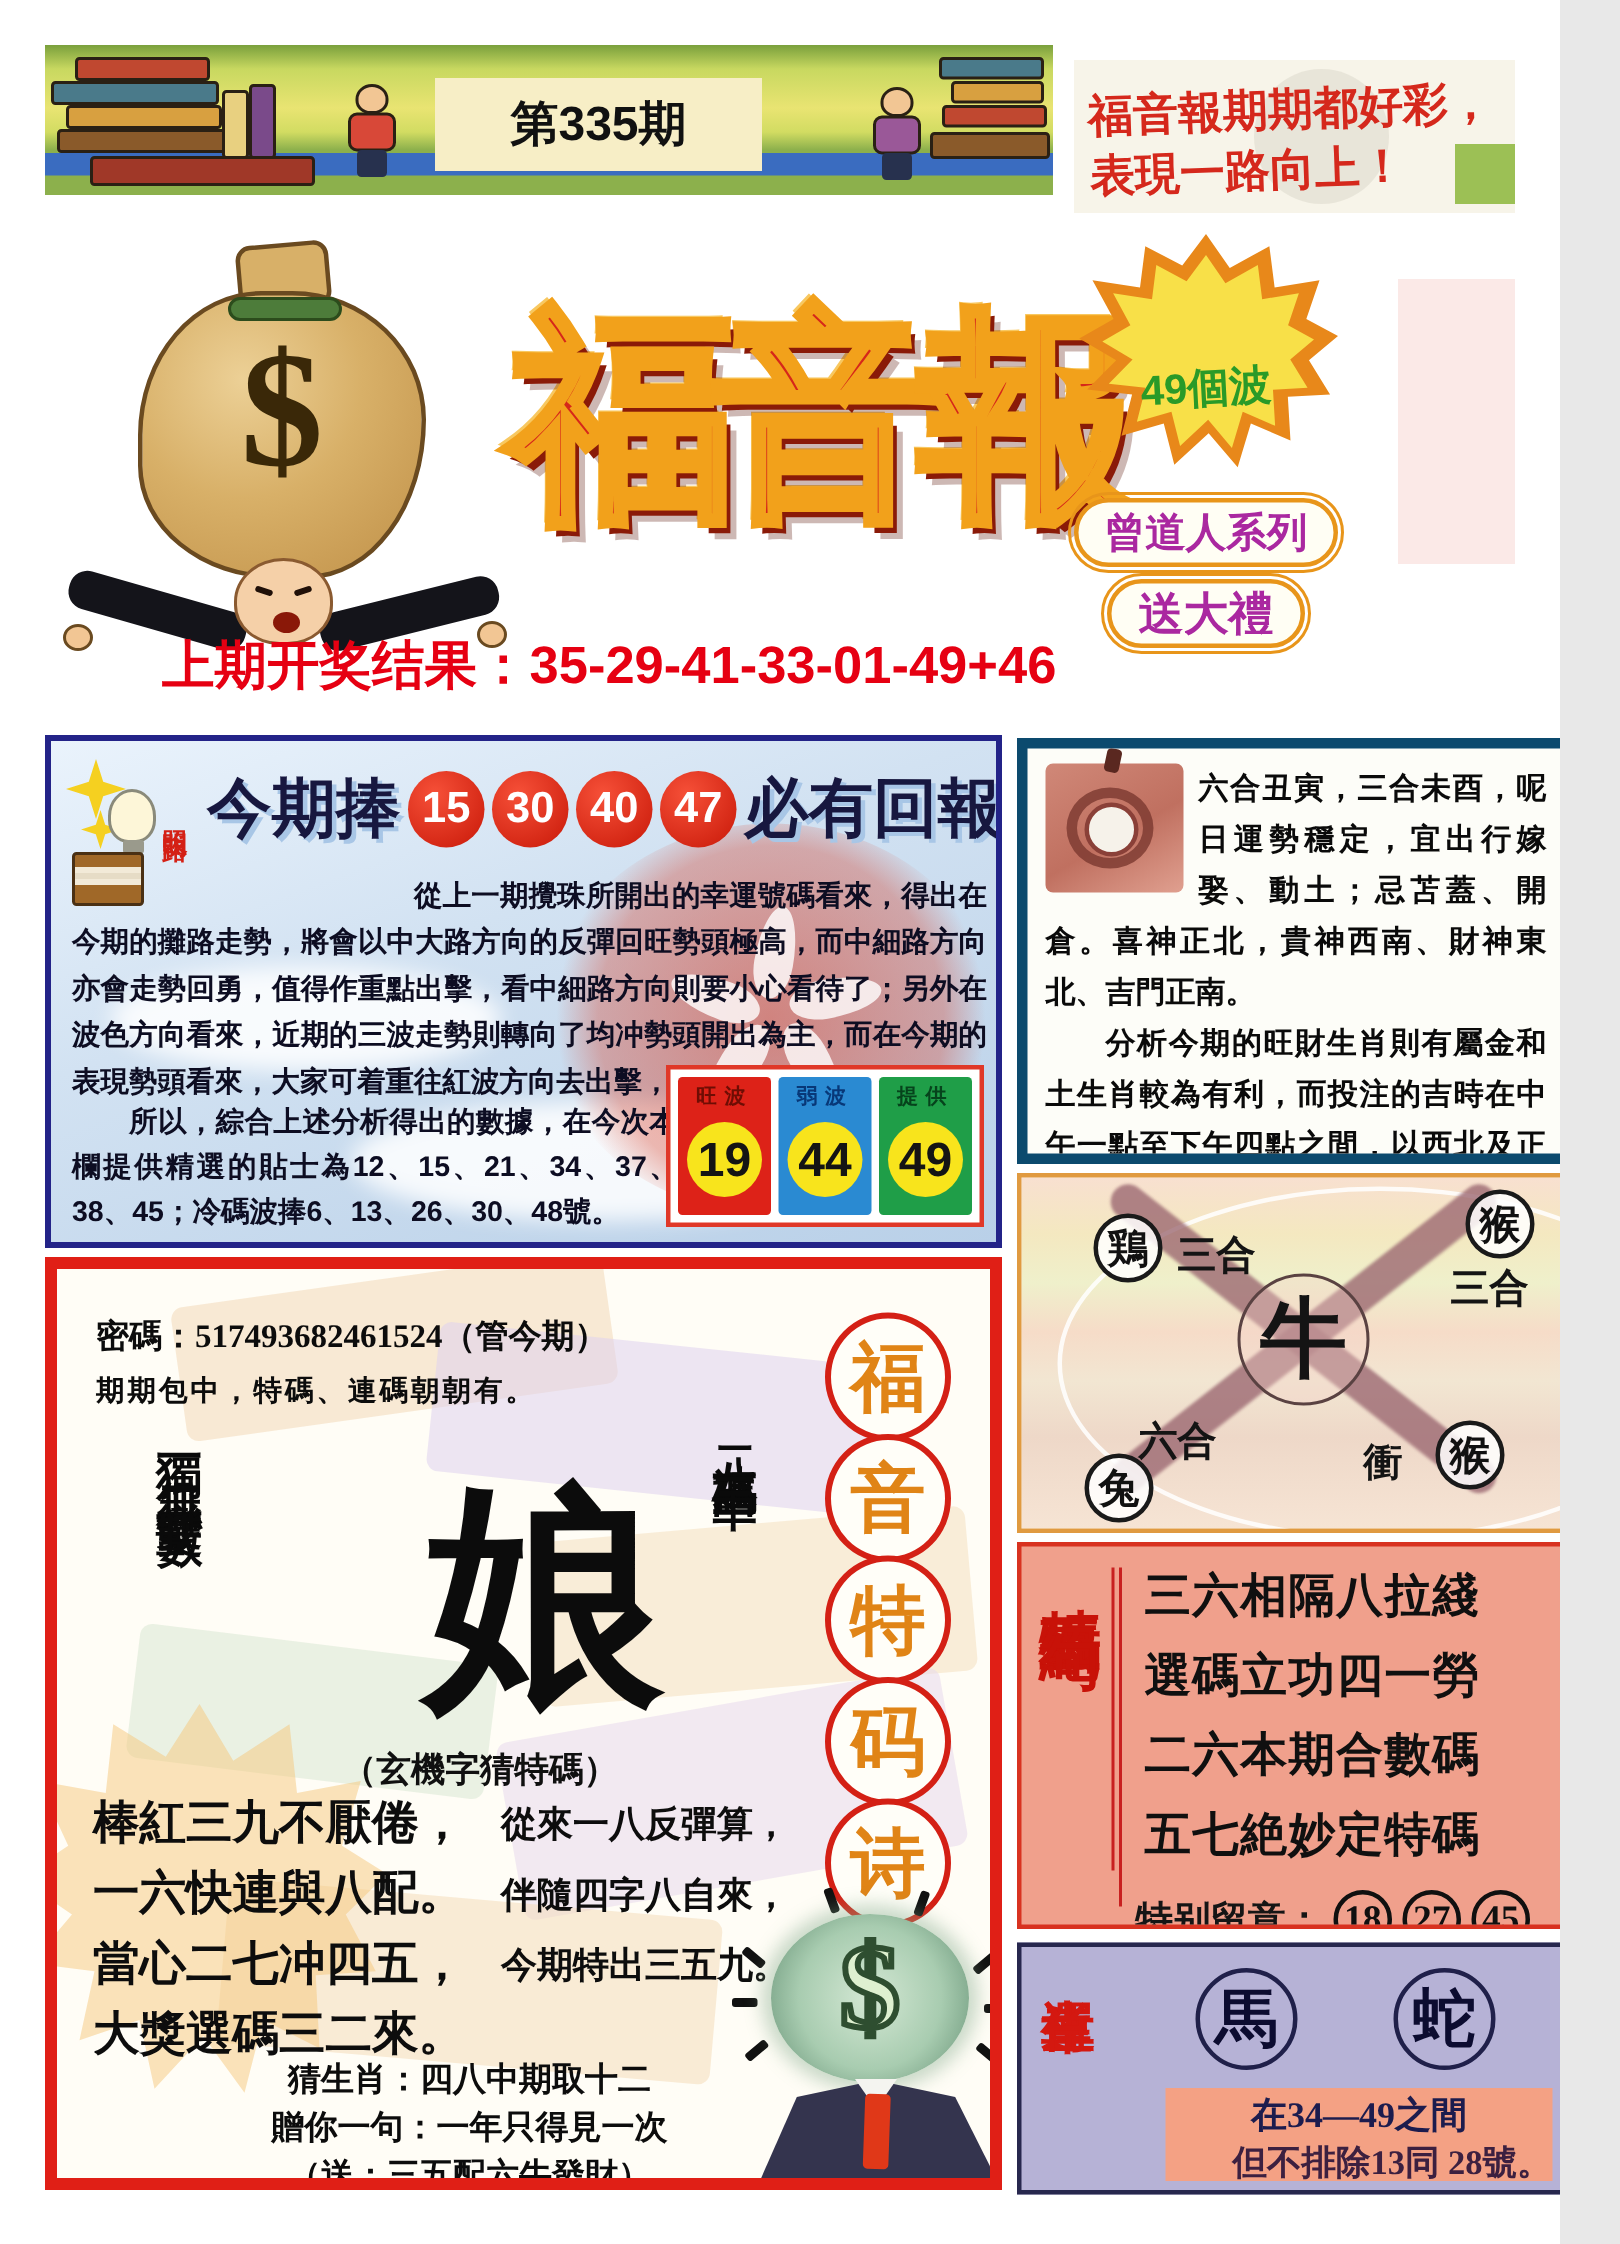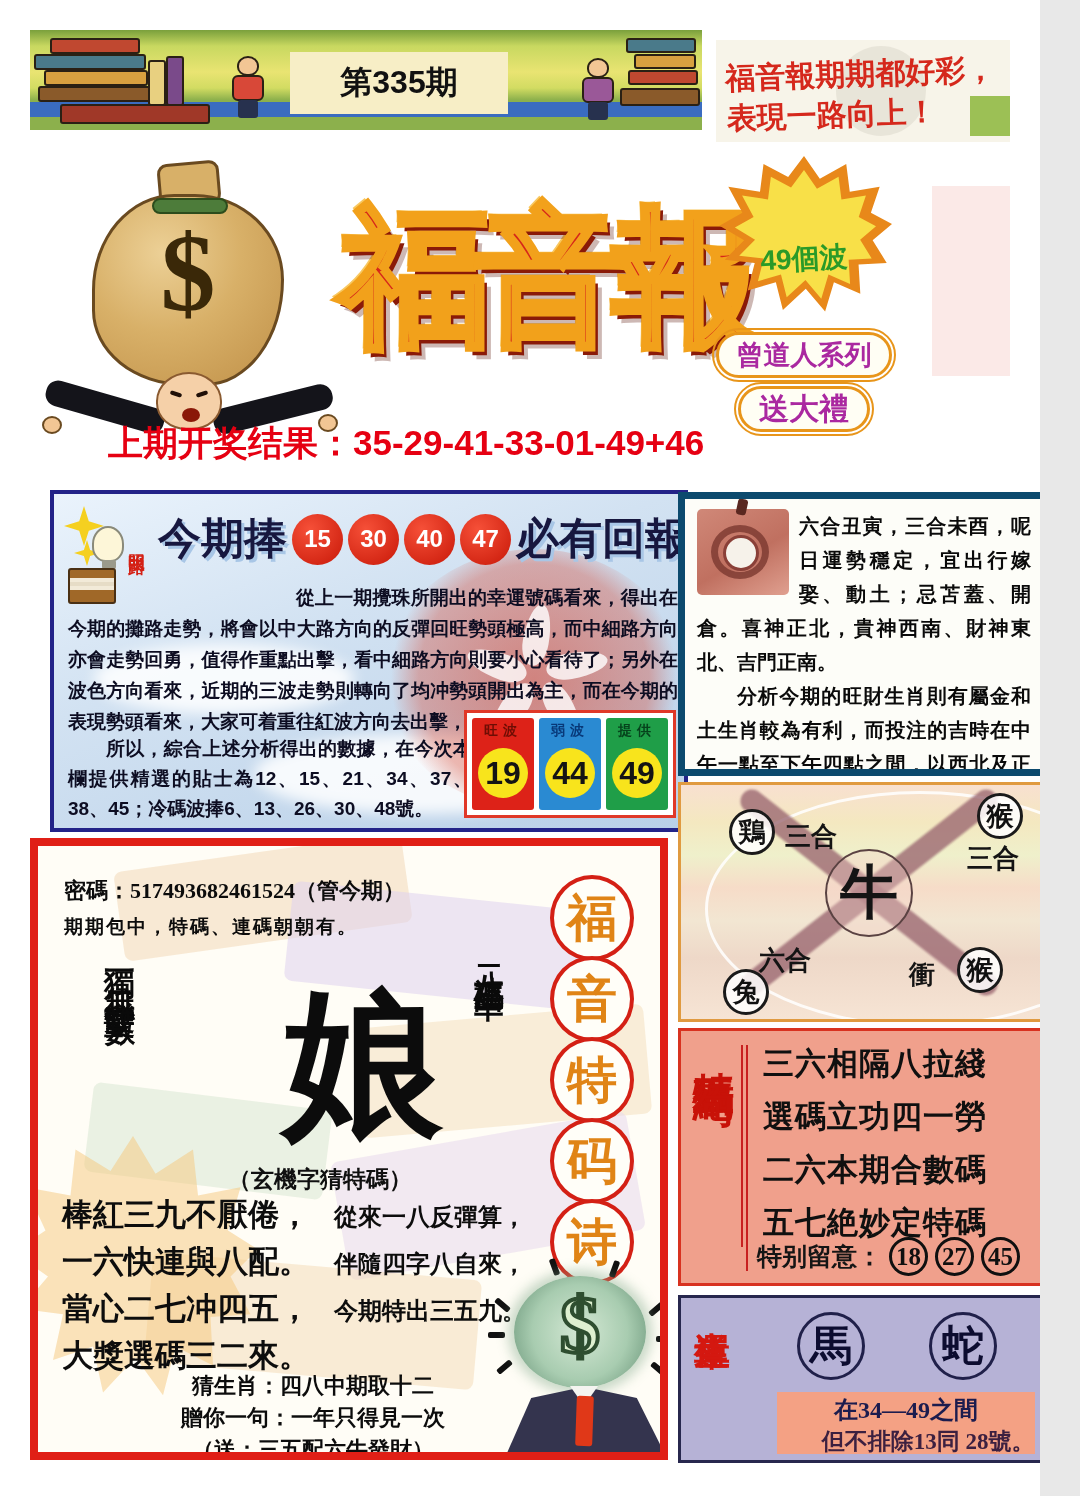--- a/index.html
+++ b/index.html
@@ -60,37 +60,37 @@
   .pill{position:absolute;background:#fffef4;border:3px solid #e8951a;border-radius:26px;outline:2px solid #e8951a;outline-offset:2px;
         display:flex;align-items:center;justify-content:center;font-weight:900;color:#aa28a0;}
   .pill.series{left:0;top:176px;width:176px;height:46px;font-size:27px;}
   .pill.gift{left:22px;top:230px;width:132px;height:46px;font-size:30px;}
   .pink-rect{left:932px;top:186px;width:78px;height:190px;background:#fbe9e7;}
 
   .result-line{left:108px;top:420px;width:860px;font-size:35px;font-weight:700;color:#e60012;white-space:nowrap;}
 
   
   .analysis{left:30px;top:490px;width:638px;height:342px;border:4px solid #232388;overflow:hidden;
-            background:linear-gradient(160deg,#eaf3fc 0%,#d2e2f2 40%,#b9d0e8 100%);margin-left:20px;}
+            background:linear-gradient(160deg,#eaf3fc 0%,#d2e2f2 40%,#b9d0e8 100%);}
   .cloud{position:absolute;background:rgba(255,255,255,.85);border-radius:50%;filter:blur(7px);}
   .flag{position:absolute;left:330px;top:55px;width:300px;height:260px;border-radius:50%;
         background:radial-gradient(circle,rgba(215,60,36,.55) 0%,rgba(215,60,36,.35) 58%,rgba(215,60,36,0) 72%);}
   .petal{position:absolute;width:26px;height:62px;background:rgba(255,255,255,.8);border-radius:50% 50% 50% 50%/62% 62% 38% 38%;}
   .an-icon{position:absolute;left:10px;top:12px;width:92px;height:106px;}
   .spark{position:absolute;background:#f5d020;clip-path:polygon(50% 0,62% 38%,100% 50%,62% 62%,50% 100%,38% 62%,0 50%,38% 38%);}
   .bulb{position:absolute;left:28px;top:20px;width:32px;height:36px;background:#fdf6d8;border:2px solid #8a8a7a;border-radius:50% 50% 42% 42%;}
   .bulb-base{position:absolute;left:38px;top:54px;width:14px;height:9px;background:#9a9a8c;border-radius:2px;}
   .an-book{position:absolute;left:4px;top:62px;width:48px;height:36px;background:#a06828;border:2px solid #4a3014;border-radius:3px;
            background-image:linear-gradient(180deg,#a06828 0 8px,#f2ead8 8px 12px,#e6dcc6 12px 16px,#f2ead8 16px 20px,#a06828 20px);}
   .an-icon-caption{position:absolute;left:58px;top:34px;width:26px;writing-mode:vertical-rl;text-orientation:upright;
            font-size:17px;font-weight:900;color:#d42015;letter-spacing:2px;}
   .an-headline{position:absolute;left:104px;top:16px;display:flex;align-items:center;gap:5px;}
   .an-headline .word{font-size:43px;font-weight:900;color:#17173f;text-shadow:3px 3px 0 #a8c6e6;white-space:nowrap;}
   .lucky-circle{width:51px;height:51px;border-radius:50%;background:radial-gradient(circle at 35% 30%,#f65038,#c81808);
-        color:#fff;font-size:24px;font-weight:900;display:flex;align-items:center;justify-content:center;}
+        color:#fff;font-size:29px;font-weight:900;display:flex;align-items:center;justify-content:center;}
   .an-p1{position:absolute;left:14px;top:88px;width:610px;font-size:19px;font-weight:700;color:#0d0d22;
          line-height:31px;text-align:justify;text-indent:12em;}
   .an-p2{position:absolute;left:14px;top:240px;width:404px;font-size:19px;font-weight:700;color:#0d0d22;
          line-height:30px;text-align:justify;text-indent:2em;}
   .waveboxes{position:absolute;right:8px;bottom:10px;background:#fff;border:3px solid #e03828;padding:5px;display:flex;gap:5px;}
   .wavebox{width:62px;height:92px;border-radius:3px;text-align:center;}
   .wavebox .wlabel{display:block;font-size:14px;font-weight:900;letter-spacing:5px;padding-top:4px;}
   .wavebox .wnum{width:50px;height:50px;margin:8px auto 0;border-radius:50%;background:#f8e41c;
         display:flex;align-items:center;justify-content:center;font-size:32px;font-weight:900;color:#141414;}
   .wb-red{background:#dd2218;}  .wb-red .wlabel{color:#6e0d04;}
@@ -122,21 +122,21 @@
   .zodiac .serif{font-family:"Liberation Serif","DejaVu Serif",serif;}
 
   
   .wuju{left:678px;top:1028px;width:372px;height:258px;border:3px solid #d83220;background:#f0a08c;overflow:hidden;}
   .wj-title{position:absolute;left:10px;top:8px;writing-mode:vertical-rl;text-orientation:upright;
      font-size:41px;line-height:46px;font-weight:900;color:#c81208;letter-spacing:4px;}
   .wj-rule{position:absolute;left:60px;top:14px;height:202px;border-left:2px solid #c82020;}
   .wj-rule2{position:absolute;left:65px;top:14px;height:226px;border-left:2px solid #c82020;}
   .wj-verse{position:absolute;left:82px;top:6px;width:284px;font-size:31px;line-height:53px;font-weight:900;
      color:#101010;letter-spacing:1px;white-space:nowrap;}
-  .wj-note{position:absolute;left:76px;top:206px;display:flex;align-items:center;gap:7px;}
+  .wj-note{position:absolute;left:76px;top:229px;display:flex;align-items:center;gap:7px;}
   .wj-note .lbl{font-size:25px;font-weight:900;color:#151515;}
   .wj-ball{width:39px;height:39px;border:3px solid #101010;border-radius:50%;display:flex;align-items:center;justify-content:center;
      font-size:25px;font-weight:900;color:#101010;}
 
   
   .lucky{left:678px;top:1295px;width:372px;height:168px;border:3px solid #27274e;background:#b6b2d6;overflow:hidden;}
   .lk-title{position:absolute;left:12px;top:6px;writing-mode:vertical-rl;text-orientation:upright;
      font-size:36px;line-height:39px;font-weight:900;color:#d41810;}
   .lk-circle{position:absolute;width:68px;height:68px;border:3px solid #20204a;border-radius:50%;
      display:flex;align-items:center;justify-content:center;font-size:42px;font-weight:900;color:#0c0c30;}

